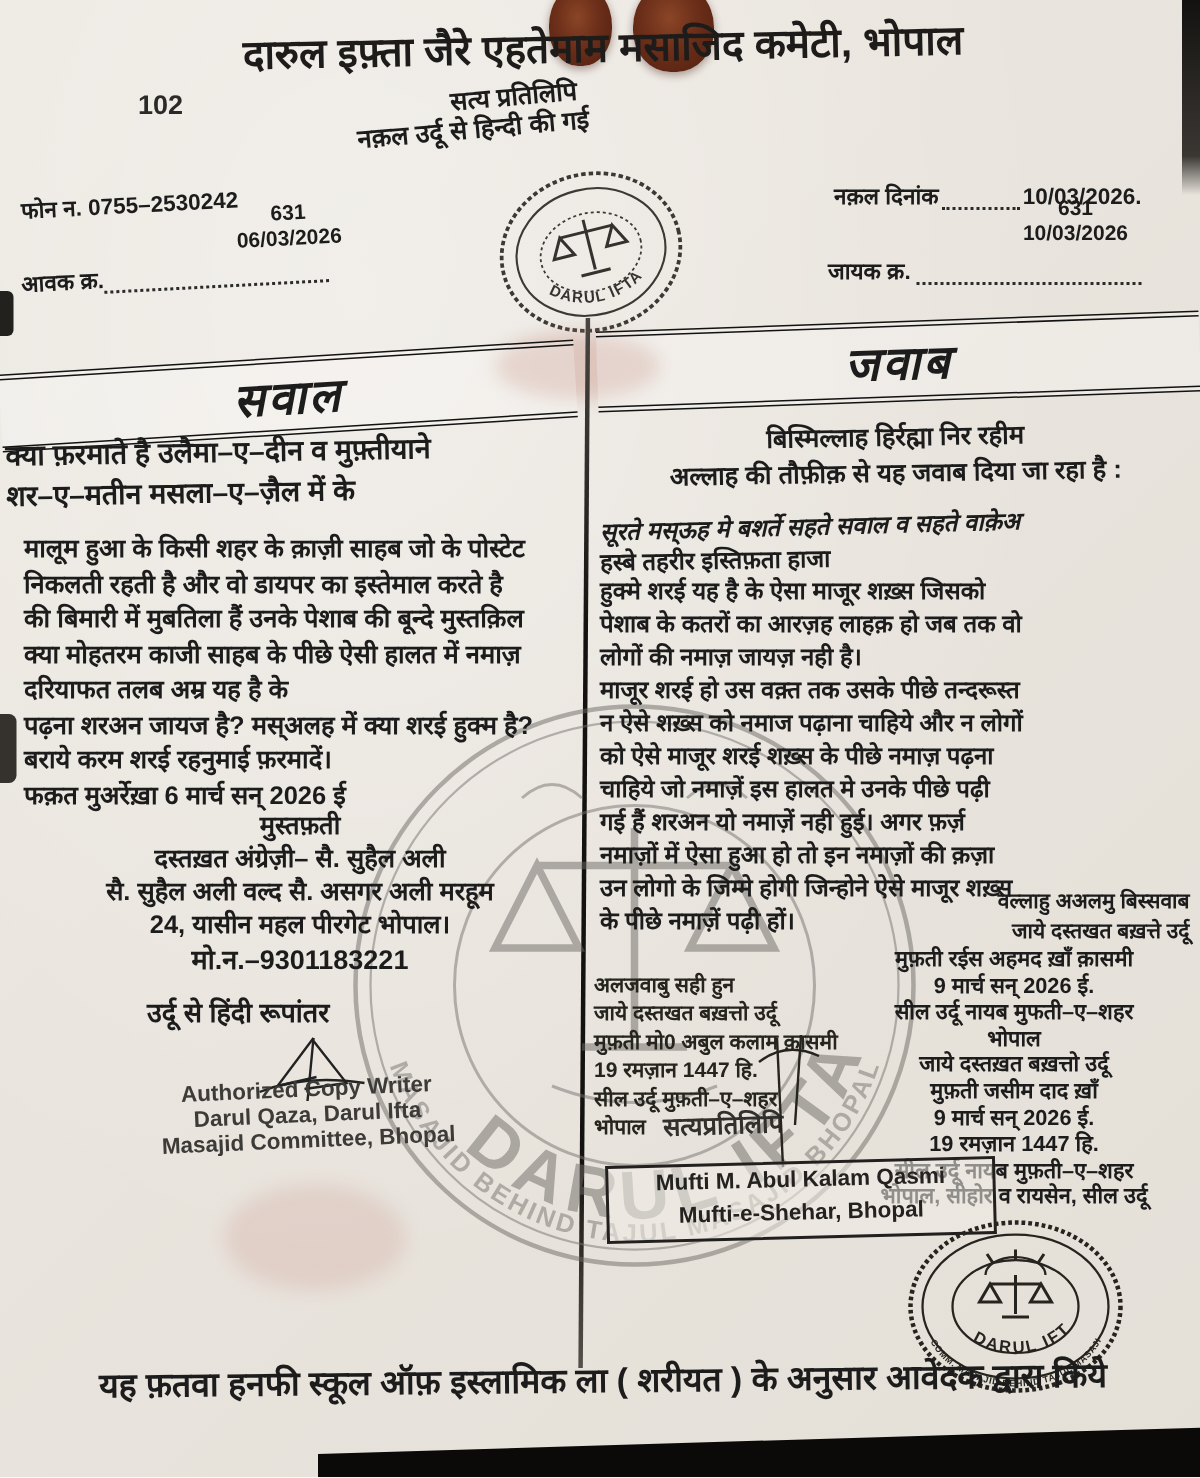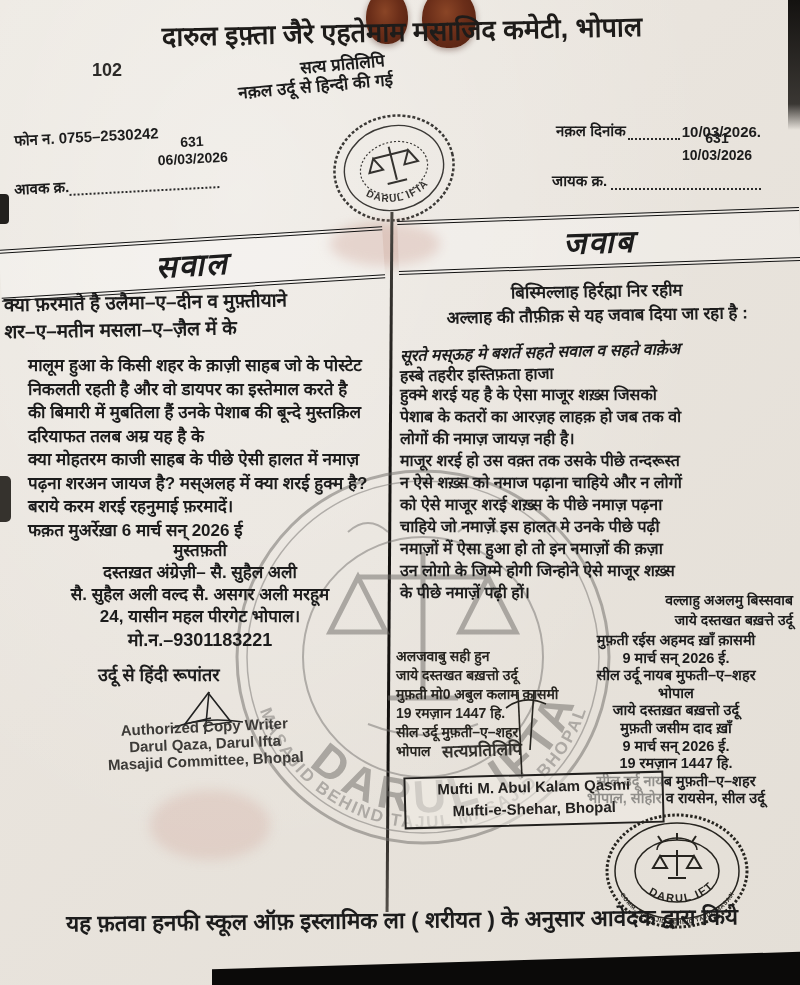--- a/index.html
+++ b/index.html
@@ -130,26 +130,26 @@
     </svg>
   </div>
 
   <div class="abs band" style="left:0px;top:238px;width:384px;height:44px;transform:rotate(-3.5deg);">
     <span class="bt">सवाल</span>
   </div>
   <div class="abs" style="left:4px;top:288px;width:382px;font-size:19px;font-weight:800;line-height:27px;transform:rotate(-1deg);">
     <span class="line">क्या फ़रमाते है उलैमा–ए–दीन व मुफ़्तीयाने</span>
     <span class="line">शर–ए–मतीन मसला–ए–ज़ैल में के</span>
   </div>
-  <div class="abs" style="left:28px;top:354px;width:372px;">
+  <div class="abs" style="left:16px;top:354px;width:372px;">
     <span class="qline line">मालूम हुआ के किसी शहर के क़ाज़ी साहब जो के पोस्टेट</span>
     <span class="qline line">निकलती रहती है और वो डायपर का इस्तेमाल करते है</span>
     <span class="qline line">की बिमारी में मुबतिला हैं उनके पेशाब की बून्दे मुस्तक़िल</span>
+    <span class="qline line">क्या मोहतरम काजी साहब के पीछे ऐसी हालत में नमाज़</span>
     <span class="qline line">दरियाफत तलब अम्र यह है के</span>
-    <span class="qline line">क्या मोहतरम काजी साहब के पीछे ऐसी हालत में नमाज़</span>
     <span class="qline line">पढ़ना शरअन जायज है? मस्अलह में क्या शरई हुक्म है?</span>
     <span class="qline line">बराये करम शरई रहनुमाई फ़रमादें।</span>
     <span class="qline line">फक़त मुअर्रेख़ा 6 मार्च सन् 2026 ई</span>
   </div>
   <div class="abs" style="left:10px;top:540px;width:380px;text-align:center;">
     <span class="qline line" style="line-height:22px;">मुस्तफ़ती</span>
     <span class="qline line" style="line-height:22px;">दस्तख़त अंग्रेज़ी– सै. सुहैल अली</span>
     <span class="qline line" style="line-height:22px;">सै. सुहैल अली वल्द सै. असगर अली मरहूम</span>
     <span class="qline line" style="line-height:22px;">24, यासीन महल पीरगेट भोपाल।</span>
     <span class="qline line" style="line-height:24px;font-size:18px;">मो.न.–9301183221</span>
@@ -182,20 +182,21 @@
   <div class="abs" style="left:400px;top:340px;width:398px;">
     <span class="aline line" style="transform:rotate(-1.5deg);font-style:italic;">सूरते मस्ऊह मे बशर्ते सहते सवाल व सहते वाक़ेअ</span>
     <span class="aline line" style="transform:rotate(-1deg);">हस्बे तहरीर इस्तिफ़ता हाजा</span>
     <span class="aline line">हुक्मे शरई यह है के ऐसा माजूर शख़्स जिसको</span>
     <span class="aline line">पेशाब के कतरों का आरज़ह लाहक़ हो जब तक वो</span>
     <span class="aline line">लोगों की नमाज़ जायज़ नही है।</span>
     <span class="aline line">माजूर शरई हो उस वक़्त तक उसके पीछे तन्दरूस्त</span>
     <span class="aline line">न ऐसे शख़्स को नमाज पढ़ाना चाहिये और न लोगों</span>
     <span class="aline line">को ऐसे माजूर शरई शख़्स के पीछे नमाज़ पढ़ना</span>
     <span class="aline line">चाहिये जो नमाज़ें इस हालत मे उनके पीछे पढ़ी</span>
+    <span class="aline line">गई हैं शरअन यो नमाज़ें नही हुई। अगर फ़र्ज़</span>
     <span class="aline line">नमाज़ों में ऐसा हुआ हो तो इन नमाज़ों की क़ज़ा</span>
     <span class="aline line">उन लोगो के जिम्मे होगी जिन्होने ऐसे माजूर शख़्स</span>
     <span class="aline line">के पीछे नमाज़ें पढ़ी हों।</span>
   </div>
   <div class="abs" style="left:608px;top:590px;width:185px;text-align:right;font-size:14px;font-weight:700;line-height:20px;">
     <span class="line">वल्लाहु अअलमु बिस्सवाब</span>
     <span class="line">जाये दस्तखत बख़त्ते उर्दू</span>
   </div>
 
   <div class="abs" style="left:396px;top:630px;width:275px;font-size:14px;font-weight:800;line-height:19px;color:#26241f;margin-top:17px;">

